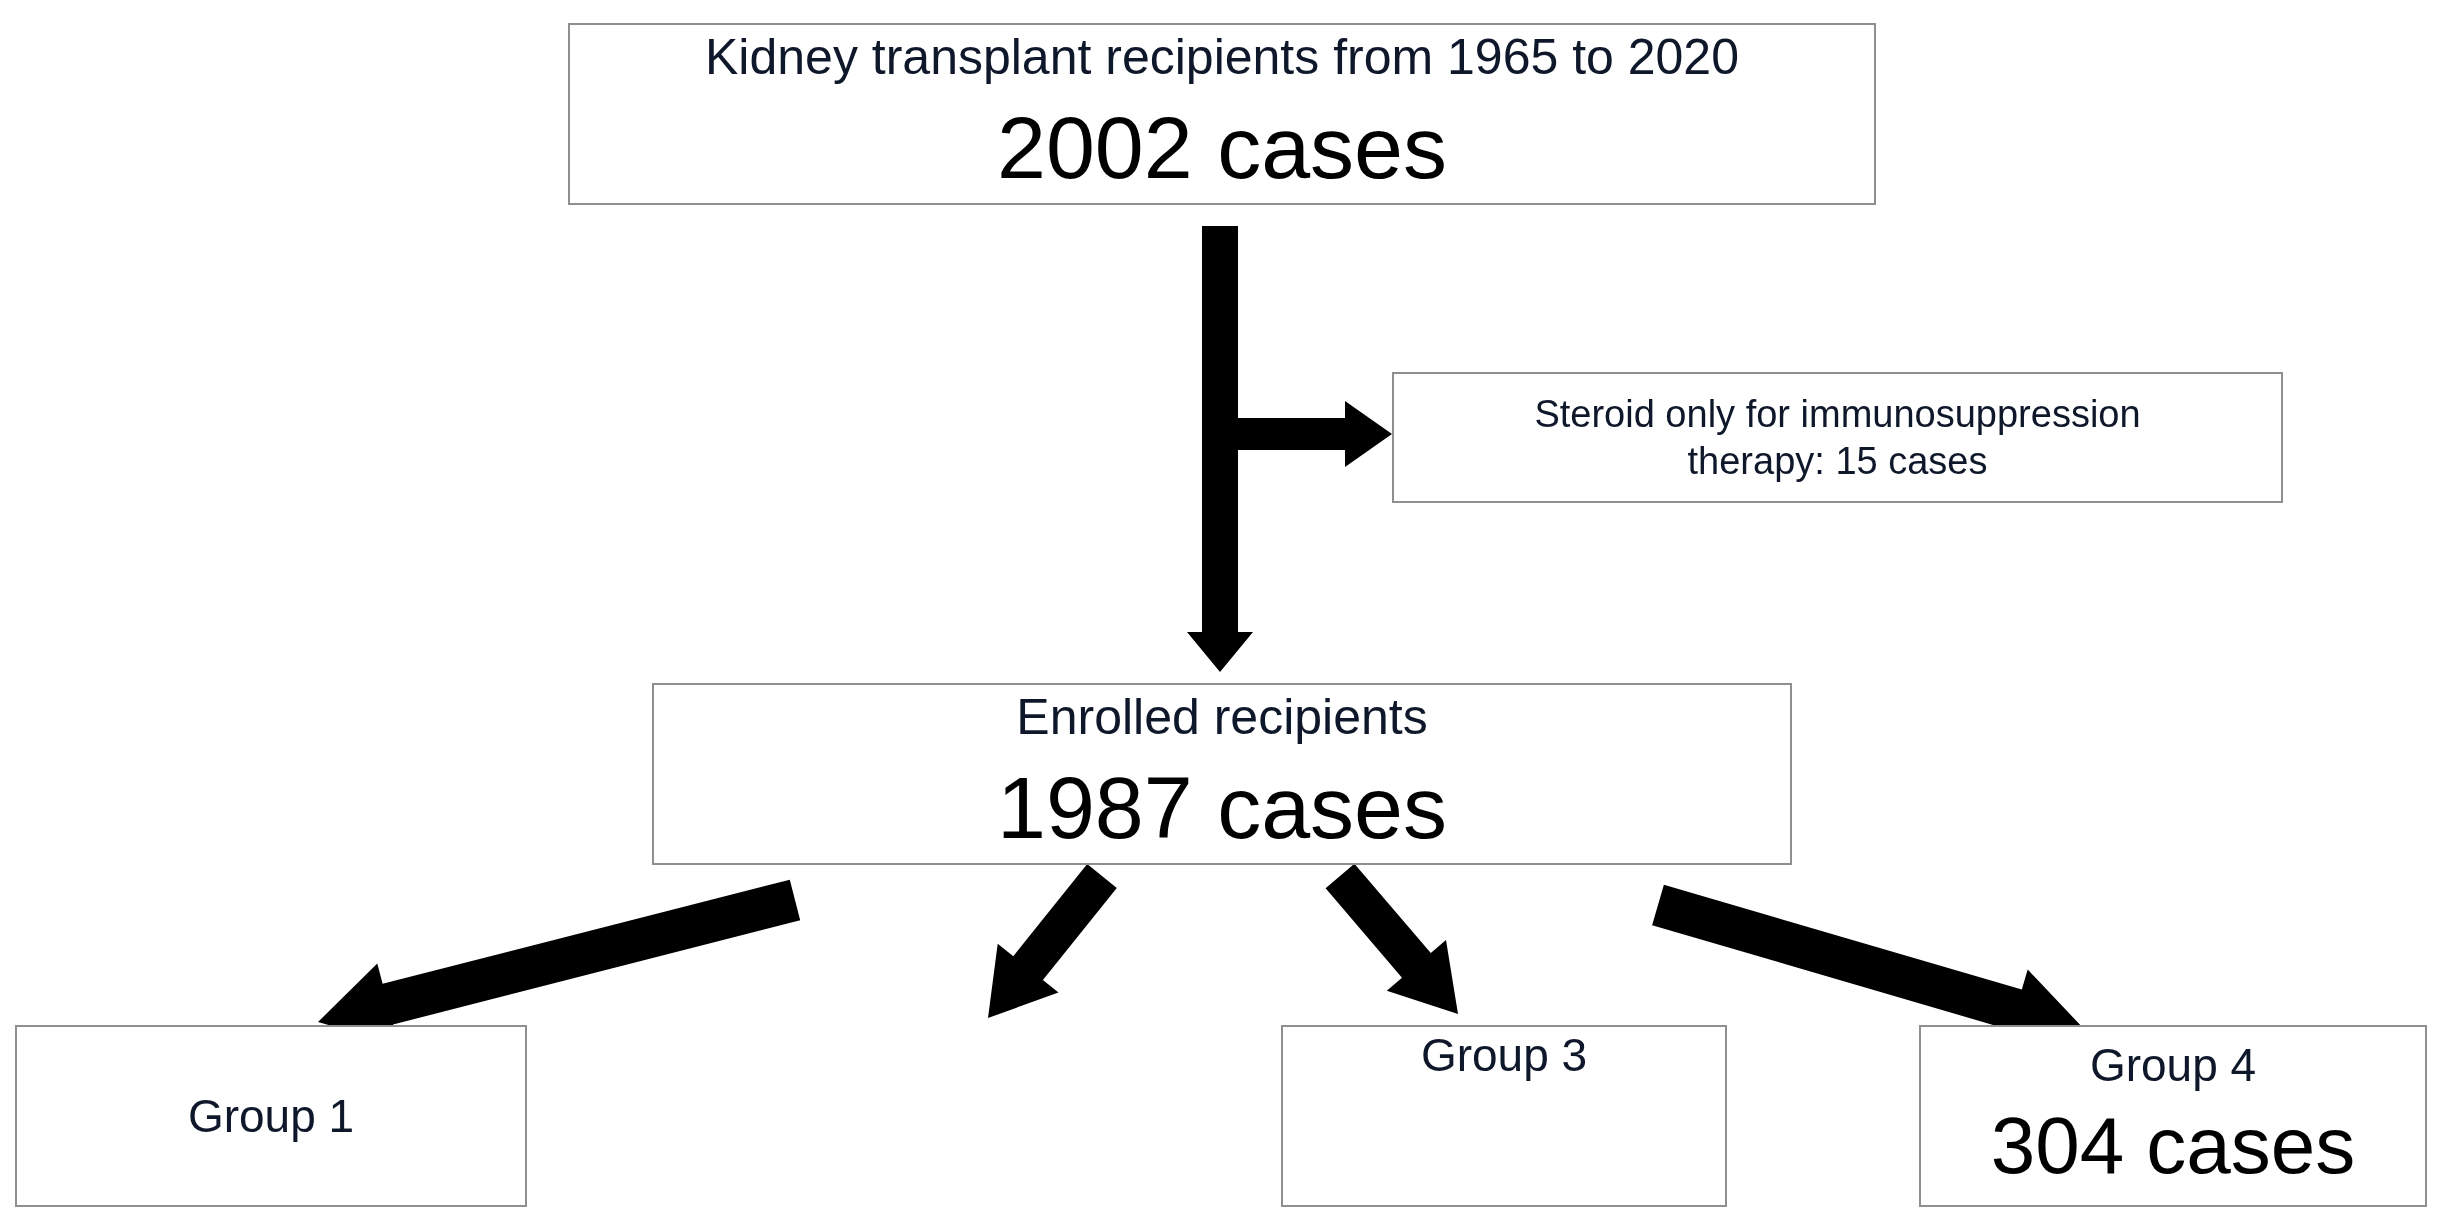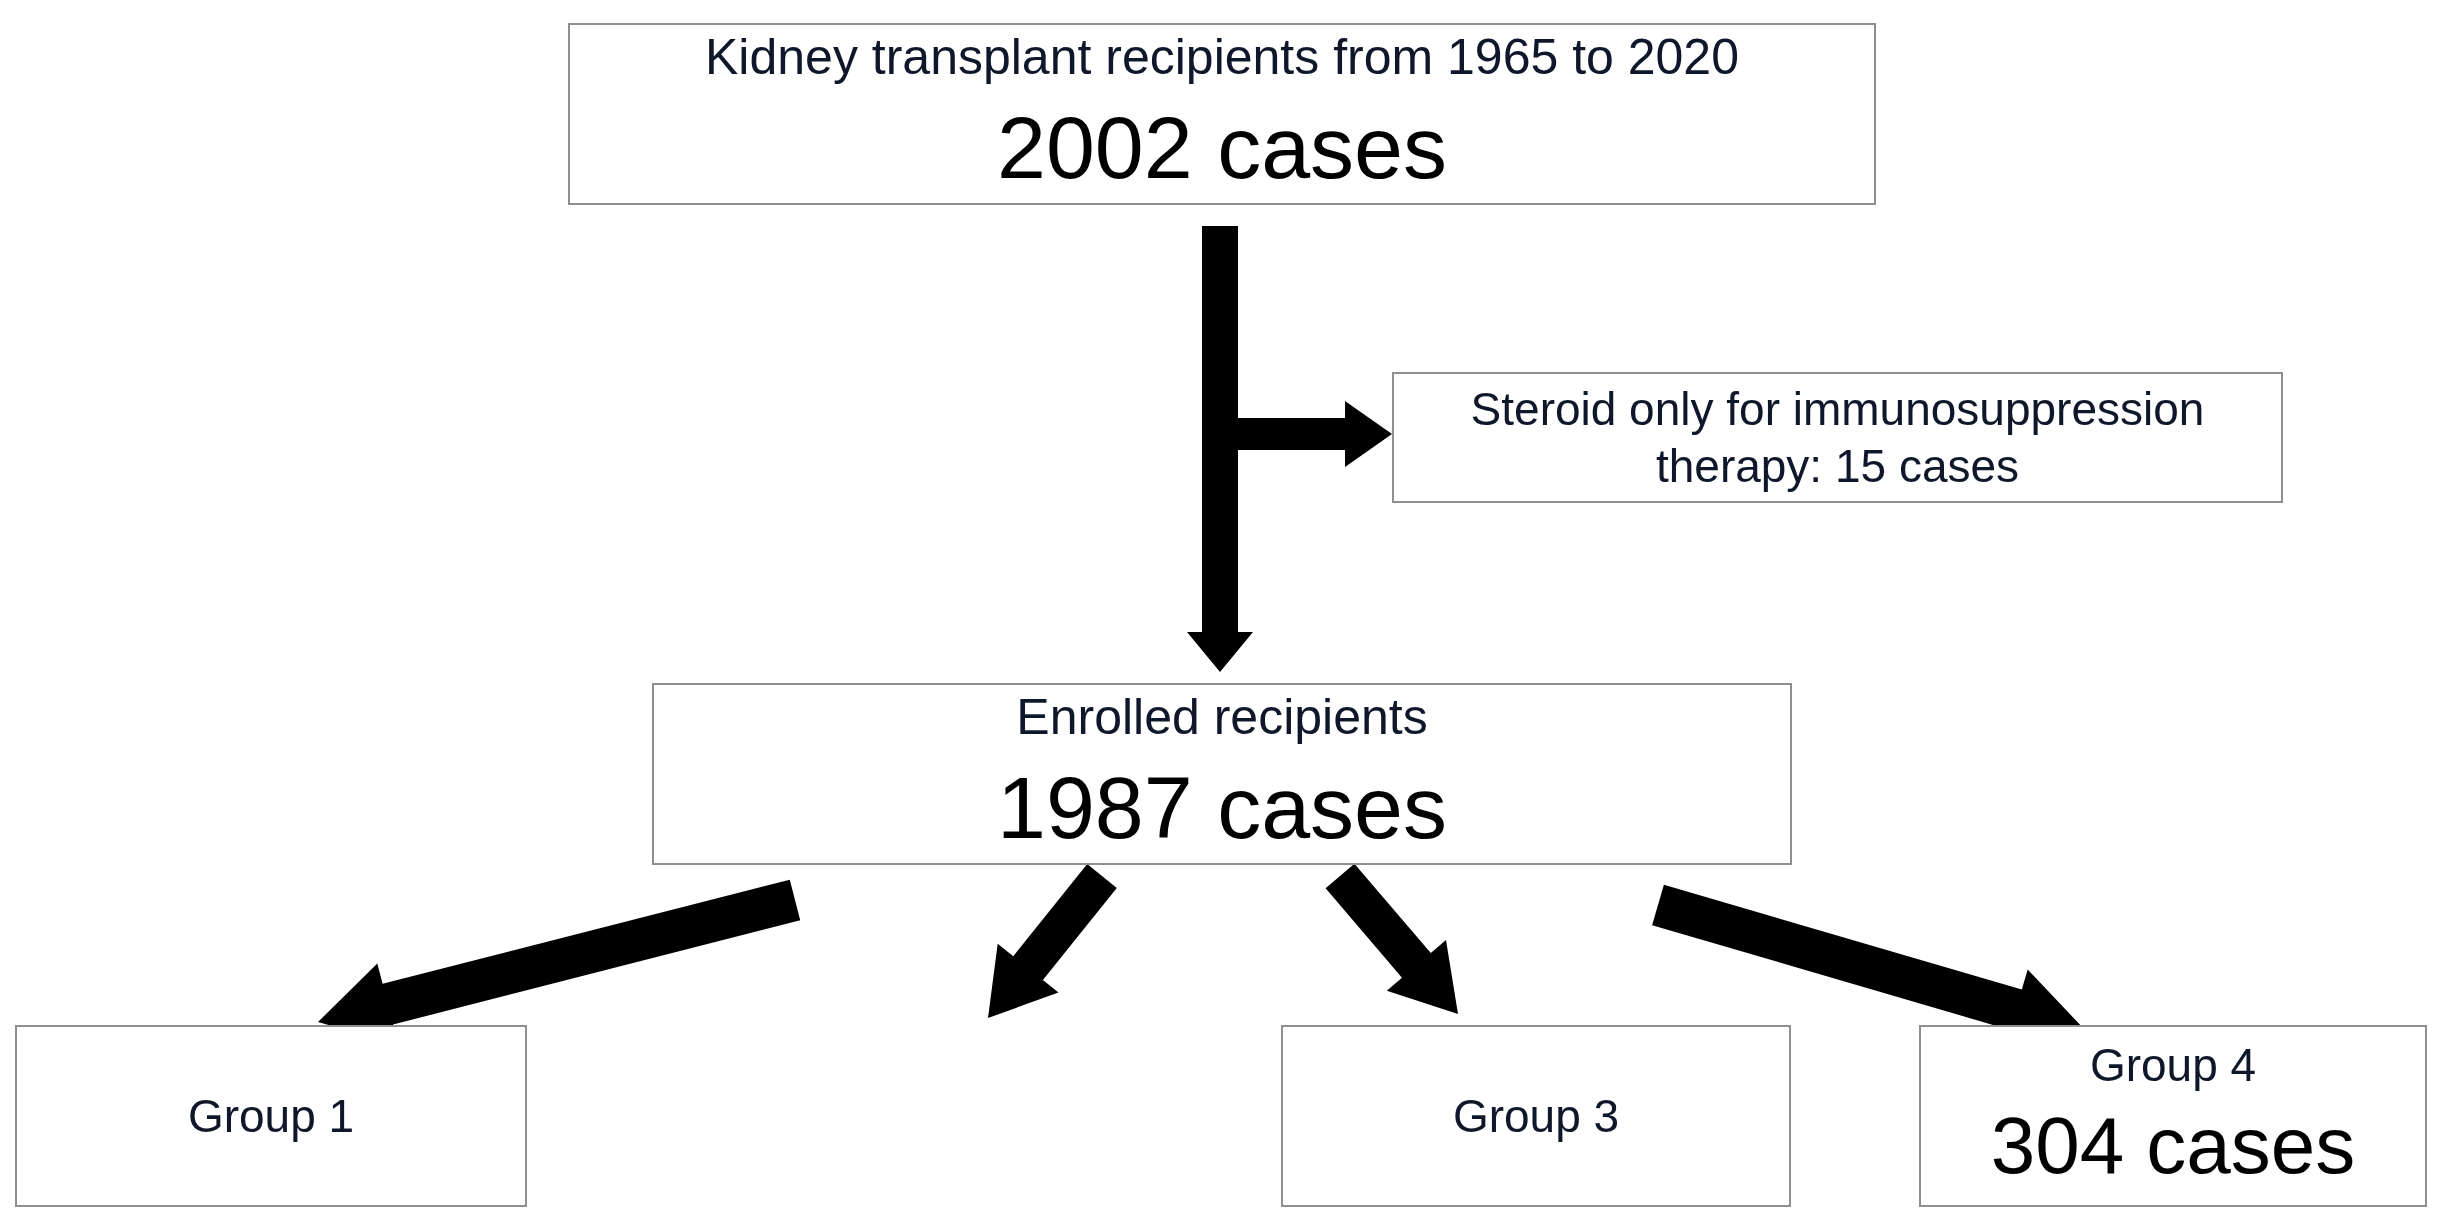--- a/index.html
+++ b/index.html
@@ -43,28 +43,28 @@
   }
   .box .value {
     font-size: 88px;
     color: #000000;
     white-space: nowrap;
     margin-top: 6px;
   }
   
   .source   { left: 568px;  top: 23px;   width: 1308px; height: 182px; }
   .excluded { left: 1392px; top: 372px;  width: 891px;  height: 131px; }
-  .excluded .label { font-size: 46px; text-align: center; }
+  .excluded .label { font-size: 38px; text-align: center; }
   .enrolled { left: 652px;  top: 683px;  width: 1140px; height: 182px; text-align: center; }
   .group    { top: 1025px;  height: 182px; }
   .group .label { font-size: 46px; }
   .group .value { font-size: 80px; margin-top: 4px; }
   .g1 { left: 15px;   width: 512px; text-align: center; }
   .g2 { left: 650px;  width: 510px; }
-  .g3 { left: 1281px; width: 510px; }
+  .g3 { left: 1281px; width: 446px; justify-content: space-between; }
   .g4 { left: 1919px; width: 508px; justify-content: center; }
 </style>
 </head>
 <body>
 
 <div class="canvas">
 
   <svg class="arrows" viewBox="0 0 2451 1226" xmlns="http://www.w3.org/2000/svg">
       <polygon points="1202.0,226.0 1202.0,632.0 1187.0,632.0 1220.0,672.0 1253.0,632.0 1238.0,632.0 1238.0,226.0" fill="#000000"></polygon>
       <polygon points="1238.0,450.0 1345.0,450.0 1345.0,467.0 1392.0,434.0 1345.0,401.0 1345.0,418.0 1238.0,418.0" fill="#000000"></polygon>

